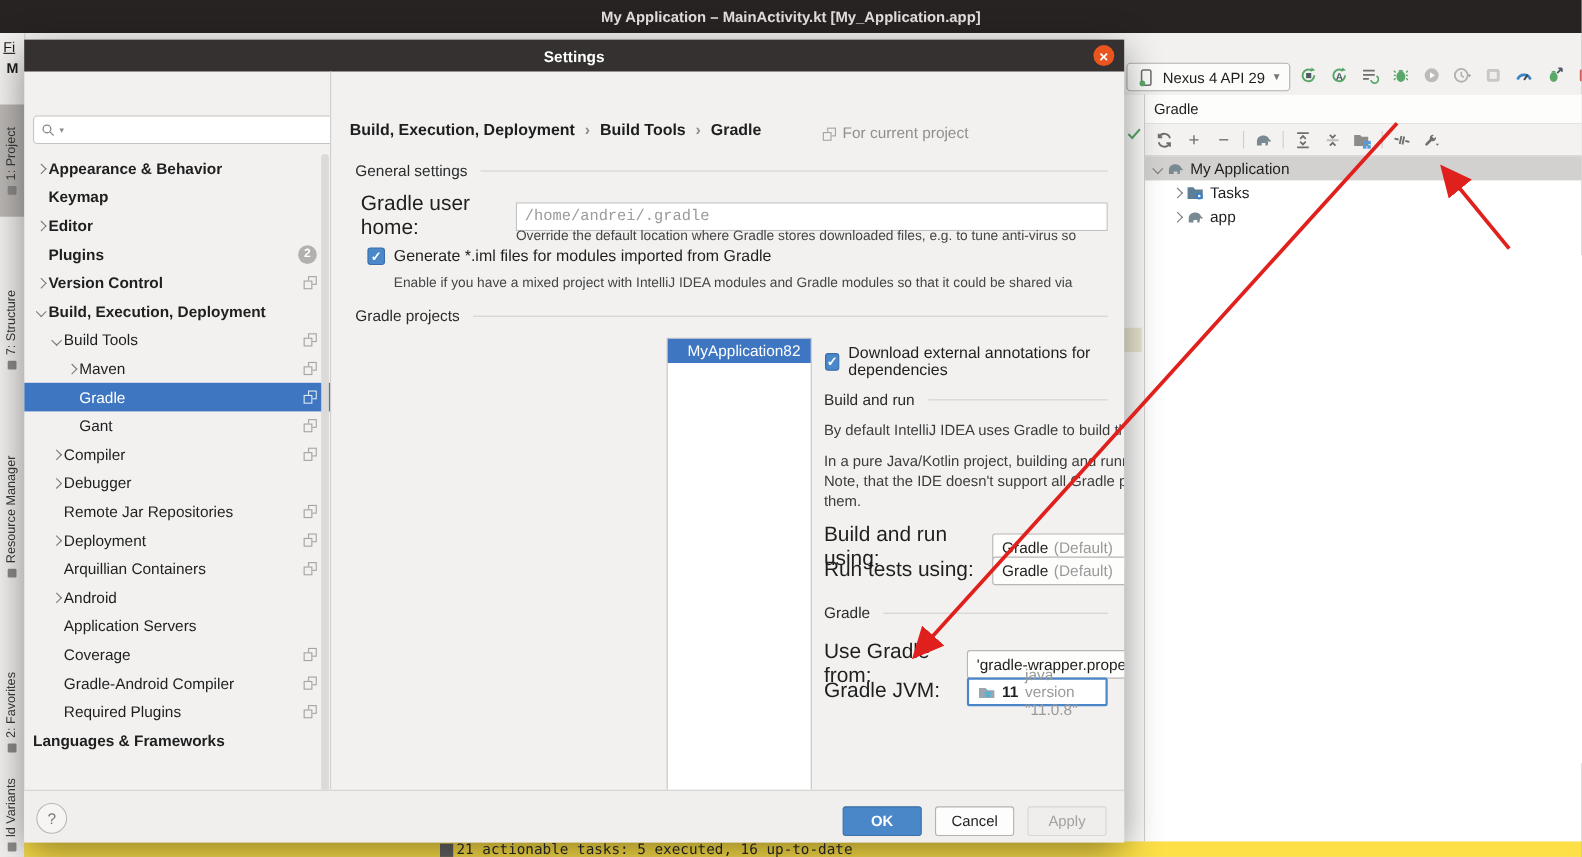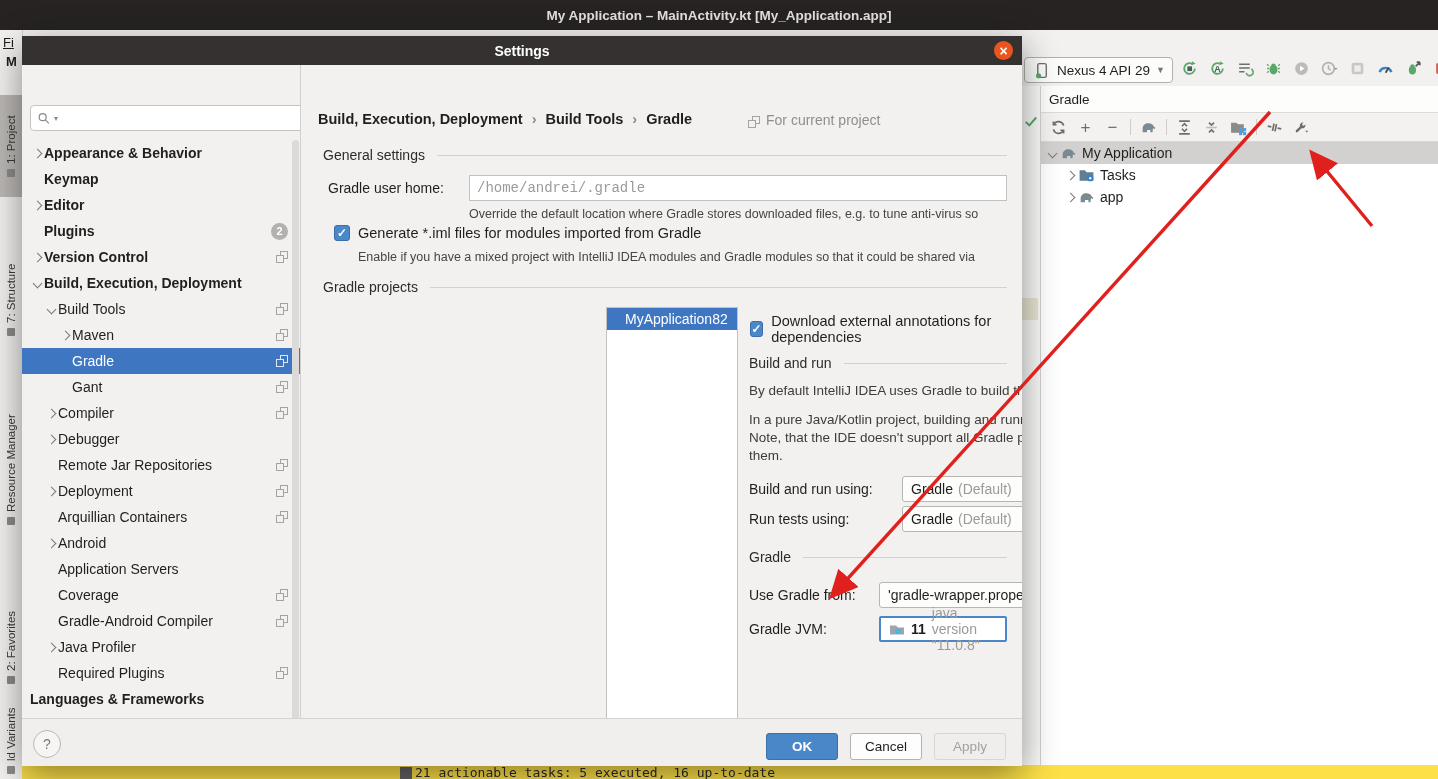--- a/index.html
+++ b/index.html
@@ -76,21 +76,21 @@
   #sb-scroll{position:absolute;right:1px;top:75px;width:7px;height:580px;background:#dcdad8;border-radius:4px;}
   
   #content{left:279px;top:29px;width:721px;height:653px;overflow:hidden;}
   #breadcrumb{position:absolute;left:17px;top:46px;display:flex;align-items:center;font-size:14.5px;color:#1e1e1e;}
   #breadcrumb b{font-weight:bold;}
   #breadcrumb .sep{color:#8c8c8c;padding:0 9px;font-weight:bold;}
   #scope{position:absolute;left:447px;top:47px;display:flex;align-items:flex-end;gap:6px;color:#8f8f8f;font-size:14px;}
   .sect{position:absolute;display:flex;align-items:center;gap:12px;font-size:14px;color:#2b2b2b;}
   .sect .line{flex:1;height:1px;background:#d3d1cf;}
   .frow{position:absolute;display:flex;align-items:center;}
-  .flabel{font-size:14px;color:#1f1f1f;}
+  .flabel{font-size:19px;color:#1f1f1f;}
   .tfield{background:#fff;border:1px solid #c3c1bf;height:24px;padding:0 7px;font-size:14px;color:#9b9b9b;font-family:Liberation Mono, monospace;outline:none;}
   .help{position:absolute;font-size:12.5px;color:#454545;white-space:nowrap;overflow:hidden;}
   .cbrow{position:absolute;display:flex;align-items:center;gap:8px;}
   .cb{width:16px;height:16px;border-radius:3px;background:#4b88c9;border:1px solid #3a6ea8;box-sizing:border-box;
       display:inline-flex;align-items:center;justify-content:center;color:#fff;font-size:12px;font-weight:bold;}
   .cblabel{font-size:14.5px;color:#1f1f1f;}
   .para{position:absolute;font-size:13.5px;color:#3c3c3c;white-space:nowrap;overflow:hidden;right:0;line-height:18px;}
   .dd{height:26px;background:#fdfdfc;border:1px solid #b8b6b3;border-radius:3px;display:flex;align-items:center;
       padding:0 8px;font-size:14px;color:#1f1f1f;gap:5px;box-sizing:border-box;}
   .dd .muted{color:#9a9a9a;}
@@ -455,25 +455,20 @@
             <span class="sp"></span>
             <span class="cpy"></span>
           </div>
           <div class="sb-row" style="padding-left: 22px;">
             <span class="chev "></span>
             <span>Gradle-Android Compiler</span>
             <span class="sp"></span>
             <span class="cpy"></span>
           </div>
           <div class="sb-row" style="padding-left: 22px;">
-            <span class="chev r"></span>
-            <span>Java Profiler</span>
-            <span class="sp"></span>
-          </div>
-          <div class="sb-row" style="padding-left: 22px;">
             <span class="chev "></span>
             <span>Required Plugins</span>
             <span class="sp"></span>
             <span class="cpy"></span>
           </div>
           <div class="sb-row bold" style="padding-left: 8px;">
             <span>Languages &amp; Frameworks</span>
             <span class="sp"></span>
           </div>
         </div>

